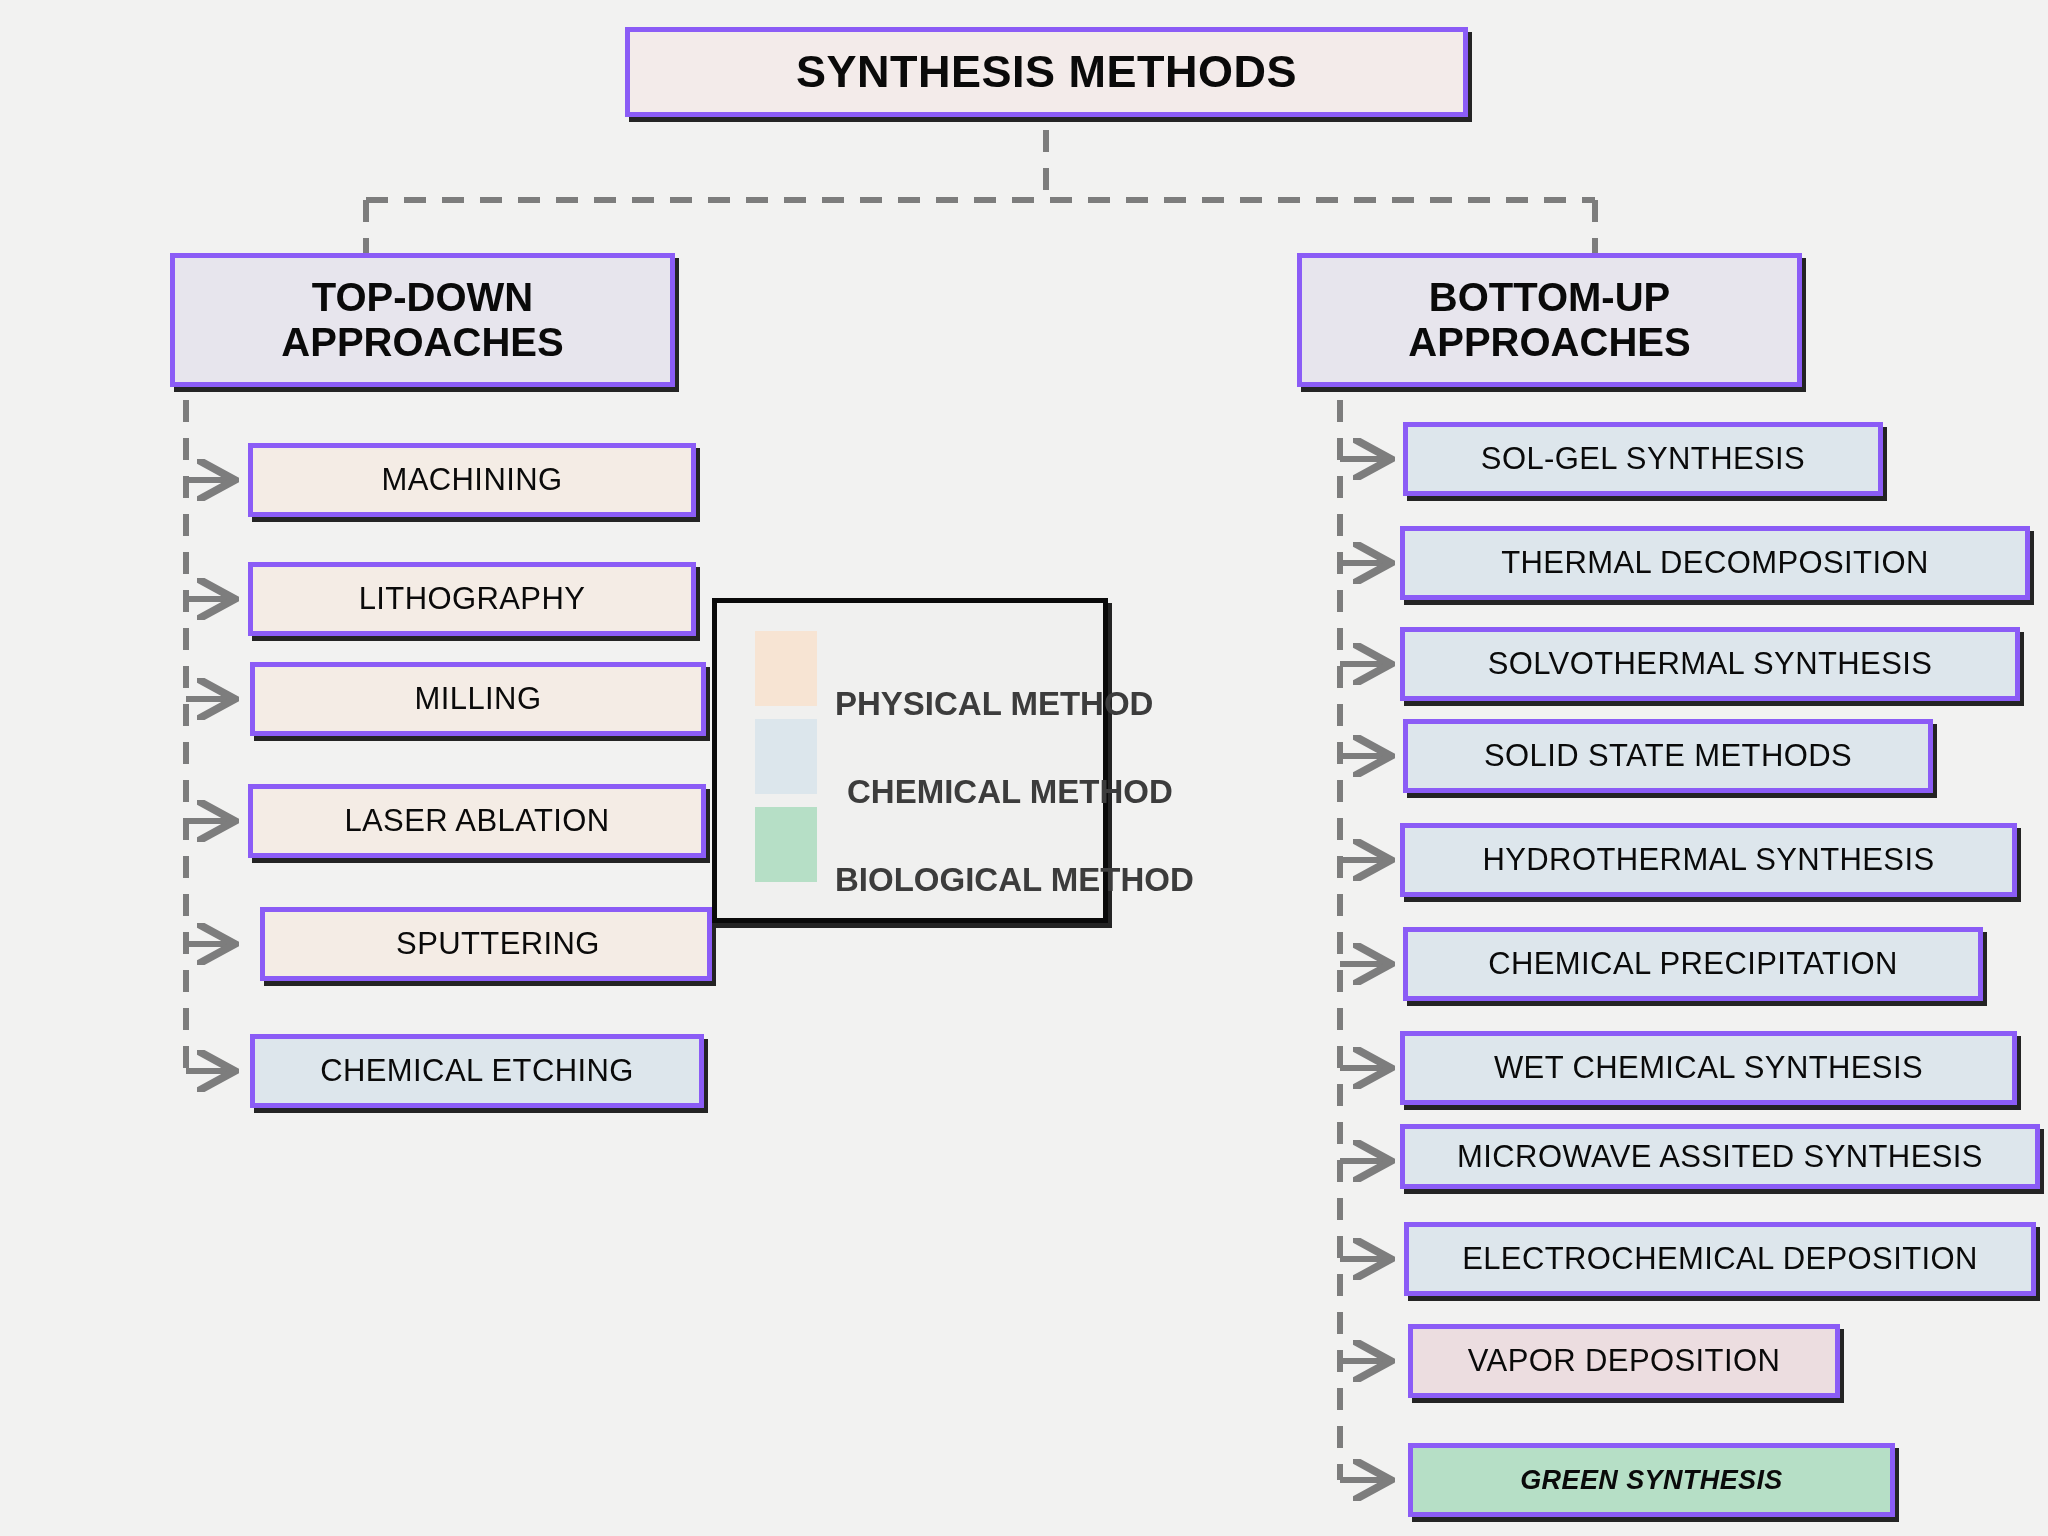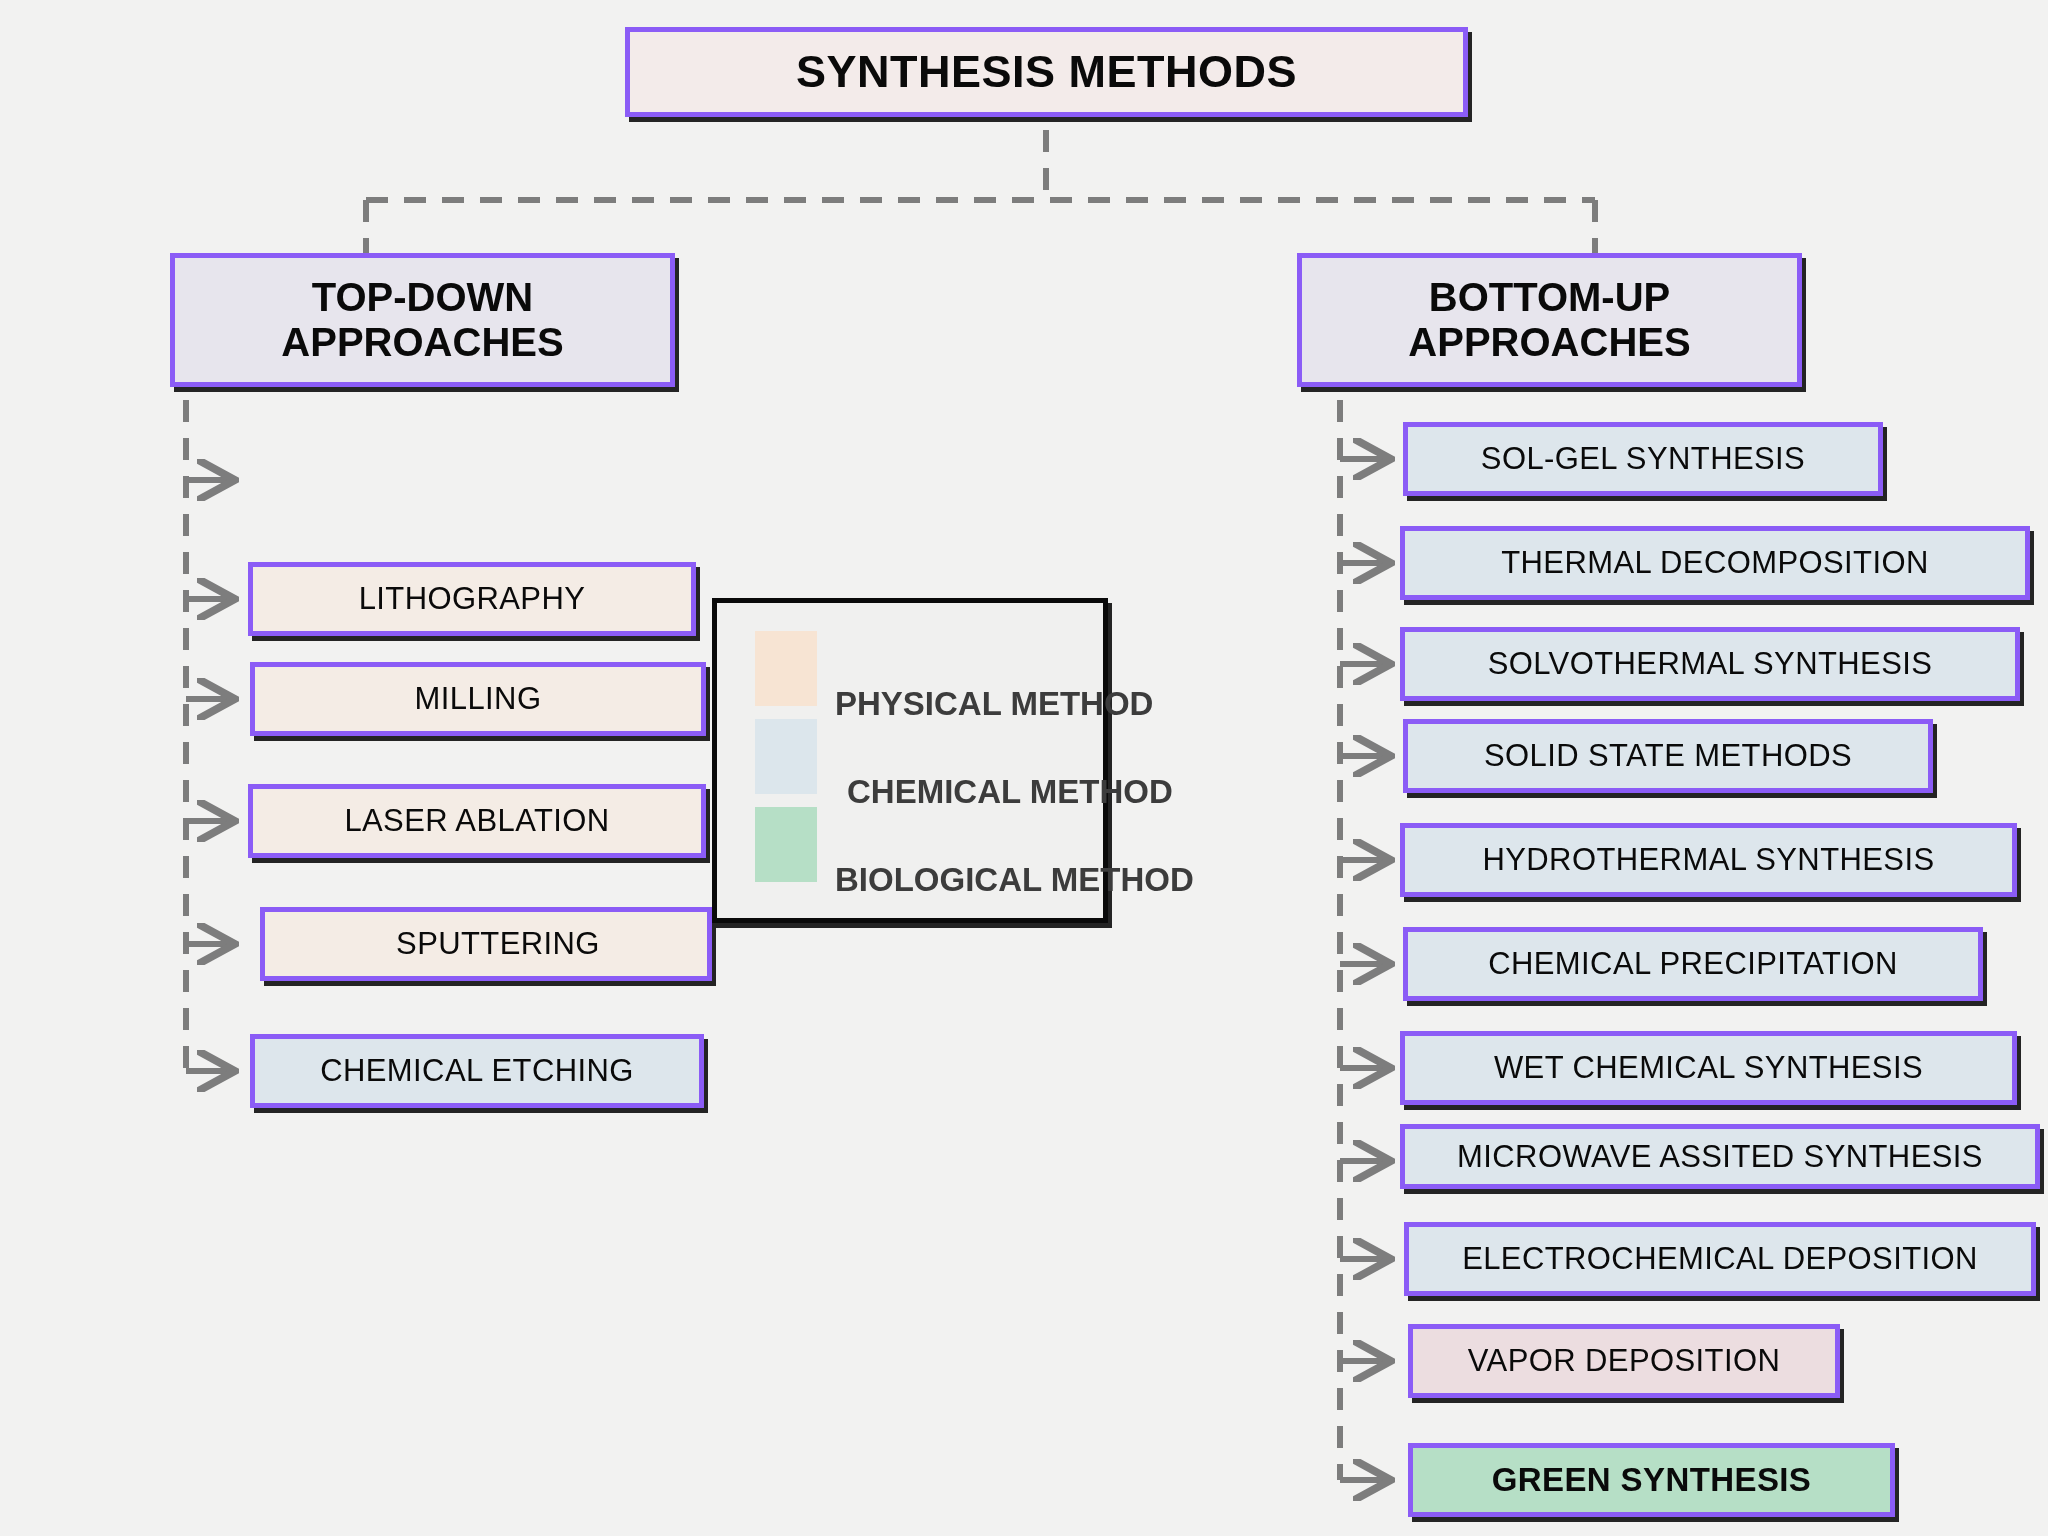--- a/index.html
+++ b/index.html
@@ -29,21 +29,21 @@
   }
   .branch{
     background:#e7e5ed;
     font-size:40px;font-weight:bold;line-height:1.12;
     white-space:pre-line;
   }
   .leaf{
     font-size:31px;font-weight:normal;letter-spacing:0.4px;
     border-width:5px;
   }
-  .leaf.bold{font-weight:bold;font-size:33px;}
+  .leaf.bold{font-weight:bold;font-size:27px;font-style:italic;}
   .fill-physical{background:#f4ece5;}
   .fill-chemical{background:#dde6ec;}
   .fill-biological{background:#b6dfc6;}
   .fill-vapor{background:#ecdde0;}
 
   .legend{
     position:absolute;
     left:712px;top:598px;width:396px;height:325px;
     box-sizing:border-box;
     background:#f0f0ef;
@@ -129,20 +129,23 @@
   <div class="node branch" style="left:170px;top:253px;width:505px;height:134px;">
     <span>TOP-DOWN
 APPROACHES</span>
   </div>
 
   <div class="node branch" style="left:1297px;top:253px;width:505px;height:134px;">
     <span>BOTTOM-UP
 APPROACHES</span>
   </div>
 
+  <div class="node leaf fill-physical" style="left:248px;top:443px;width:448px;height:74px;">
+    <span>MACHINING</span>
+  </div>
 
   <div class="node leaf fill-physical" style="left:248px;top:562px;width:448px;height:74px;">
     <span>LITHOGRAPHY</span>
   </div>
 
   <div class="node leaf fill-physical" style="left:250px;top:662px;width:456px;height:74px;">
     <span>MILLING</span>
   </div>
 
   <div class="node leaf fill-physical" style="left:248px;top:784px;width:458px;height:74px;">

